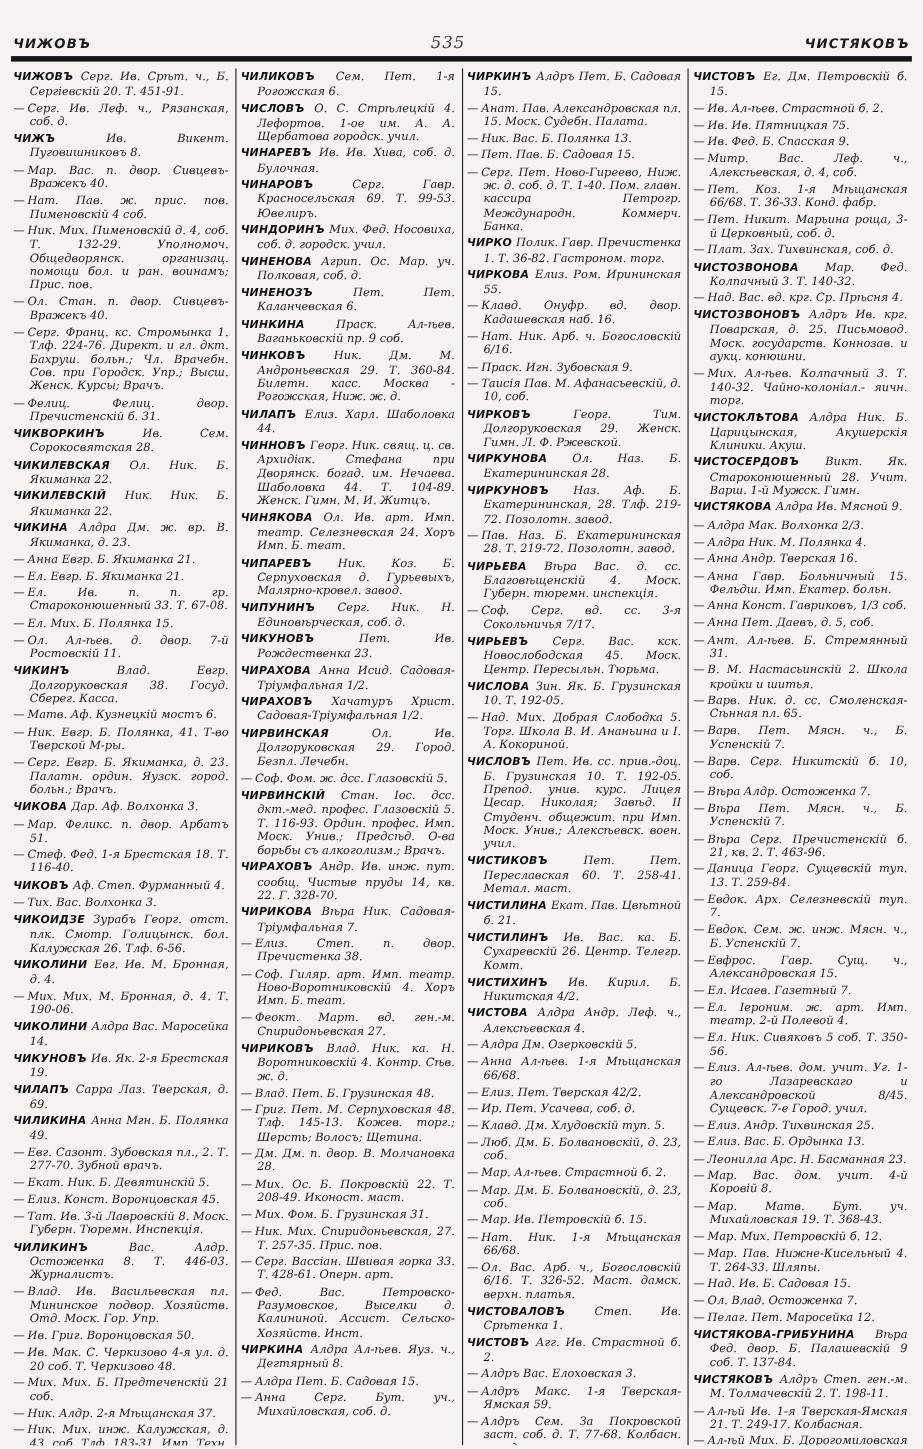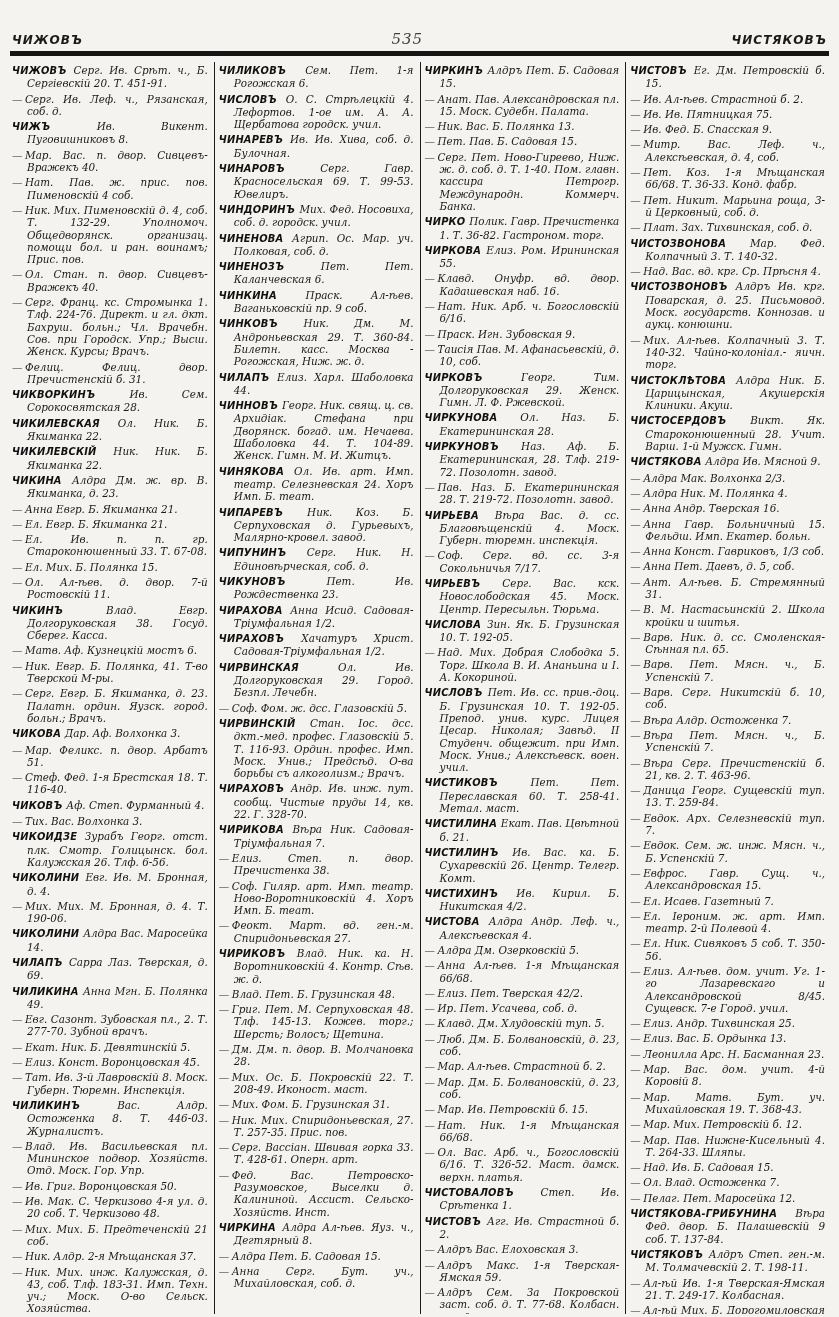--- a/index.html
+++ b/index.html
@@ -81,20 +81,21 @@
         <p class="entry"><span class="dash">—</span>Серг. Евгр. Б. Якиманка, д. 23. Палатн. ордин. Яузск. город. больн.; Врачъ.</p>
         <p class="entry"><b>ЧИКОВА </b>Дар. Аф. Волхонка 3.</p>
         <p class="entry"><span class="dash">—</span>Мар. Феликс. п. двор. Арбатъ 51.</p>
         <p class="entry"><span class="dash">—</span>Стеф. Фед. 1-я Брестская 18. Т. 116-40.</p>
         <p class="entry"><b>ЧИКОВЪ </b>Аф. Степ. Фурманный 4.</p>
         <p class="entry"><span class="dash">—</span>Тих. Вас. Волхонка 3.</p>
         <p class="entry"><b>ЧИКОИДЗЕ </b>Зурабъ Георг. отст. плк. Смотр. Голицынск. бол. Калужская 26. Тлф. 6-56.</p>
         <p class="entry"><b>ЧИКОЛИНИ </b>Евг. Ив. М. Бронная, д. 4.</p>
         <p class="entry"><span class="dash">—</span>Мих. Мих. М. Бронная, д. 4. Т. 190-06.</p>
         <p class="entry"><b>ЧИКОЛИНИ </b>Алдра Вас. Маросейка 14.</p>
+        <p class="entry"><b>ЧИКУНОВЪ </b>Ив. Як. 2-я Брестская 19.</p>
         <p class="entry"><b>ЧИЛАПЪ </b>Сарра Лаз. Тверская, д. 69.</p>
         <p class="entry"><b>ЧИЛИКИНА </b>Анна Мгн. Б. Полянка 49.</p>
         <p class="entry"><span class="dash">—</span>Евг. Сазонт. Зубовская пл., 2. Т. 277-70. Зубной врачъ.</p>
         <p class="entry"><span class="dash">—</span>Екат. Ник. Б. Девятинскій 5.</p>
         <p class="entry"><span class="dash">—</span>Елиз. Конст. Воронцовская 45.</p>
         <p class="entry"><span class="dash">—</span>Тат. Ив. 3-й Лавровскій 8. Моск. Губерн. Тюремн. Инспекція.</p>
         <p class="entry"><b>ЧИЛИКИНЪ </b>Вас. Алдр. Остоженка 8. Т. 446-03. Журналистъ.</p>
         <p class="entry"><span class="dash">—</span>Влад. Ив. Васильевская пл. Мининское подвор. Хозяйств. Отд. Моск. Гор. Упр.</p>
         <p class="entry"><span class="dash">—</span>Ив. Григ. Воронцовская 50.</p>
         <p class="entry"><span class="dash">—</span>Ив. Мак. С. Черкизово 4-я ул. д. 20 соб. Т. Черкизово 48.</p>

